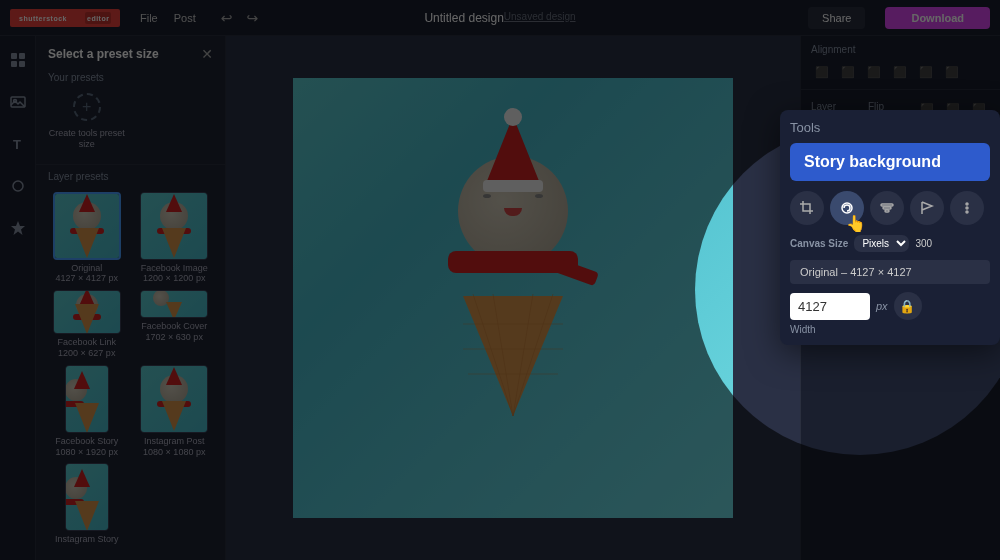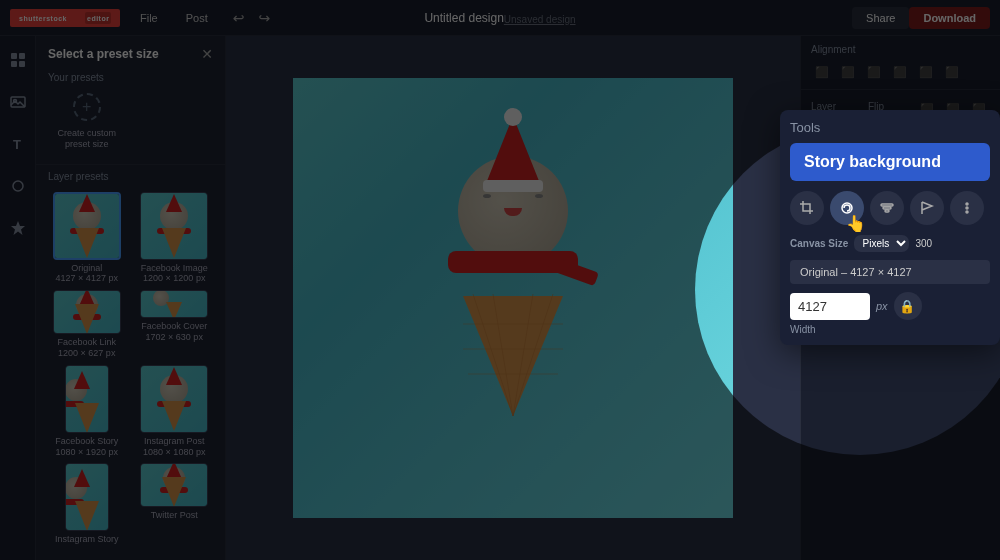--- a/index.html
+++ b/index.html
@@ -30,51 +30,51 @@
       display: flex;
       align-items: center;
       justify-content: center;
       font-size: 9px;
       font-weight: bold;
       color: white;
       letter-spacing: 0.5px;
     }
     .top-menu {
       display: flex;
-      gap: 28px;
+      gap: 16px;
       font-size: 11px;
       color: #ccc;
       margin-right: 20px;
     }
     .top-menu span { cursor: pointer; }
     .top-actions {
       display: flex;
       align-items: center;
-      gap: 0;
+      gap: 20px;
       margin-left: auto;
     }
     .undo-redo {
       display: flex;
       gap: 4px;
       margin-right: 10px;
     }
     .undo-redo button {
       background: none;
       border: none;
       color: #aaa;
       font-size: 14px;
       cursor: pointer;
       padding: 2px 5px;
     }
     .title-area {
       position: absolute;
       left: 50%;
       transform: translateX(-50%);
       display: flex;
-      align-items: flex-end;
+      align-items: flex-start;
       gap: 0;
     }
     .design-title {
       font-size: 12px;
       color: #fff;
     }
     .unsaved-tag {
       font-size: 10px;
       color: #6b7280;
       text-decoration: underline;
@@ -83,26 +83,26 @@
     .btn-share {
       background: #2a2f3e;
       border: none;
       color: #fff;
       font-size: 11px;
       padding: 5px 14px;
       border-radius: 4px;
       cursor: pointer;
     }
     .btn-download {
-      background: #7f1d1d;
+      background: #d946ef;
       border: none;
       color: #fff;
       font-size: 11px;
       font-weight: bold;
-      padding: 5px 14px;
+      padding: 5px 26px;
       border-radius: 4px;
       cursor: pointer;
     }
 
     
     #main {
       display: flex;
       height: calc(560px - 36px);
     }
 
@@ -457,21 +457,20 @@
       font-weight: bold;
     }
     .canvas-size-select {
       background: #2a3045;
       border: none;
       color: #fff;
       font-size: 10px;
       padding: 2px 4px;
       border-radius: 7px;
       cursor: pointer;
-      text-align: center;
     }
     .canvas-size-val {
       font-size: 10px;
       color: #ccc;
     }
     .original-label {
       background: #2a3045;
       border-radius: 4px;
       padding: 6px 10px;
       font-size: 11px;
@@ -636,21 +635,21 @@
 
   <div id="leftpanel">
     <div class="panel-header">
       <span class="panel-title">Select a preset size</span>
       <button class="panel-close">✕</button>
     </div>
     <div class="preset-section-label">Your presets</div>
     <div class="preset-grid">
       <div class="preset-item create-custom">
         <div class="plus-circle">+</div>
-        <span class="preset-label">Create custom preset size</span>
+        <span class="preset-label">Create tools preset size</span>
       </div>
     </div>
     <div class="editor-presets-label">Layer presets</div>
     <div class="preset-grid">
 
       <div class="preset-item">
         <div class="preset-thumb active">
           <div class="mini-bg">
               <div class="mini-scoop"></div>
               <div class="mini-hat"></div>
@@ -724,31 +723,20 @@
           <div class="mini-bg" style="height:68px; width:44px;">
               <div class="mini-scoop" style="top:14px; width:22px; height:22px; left:24%;"></div>
               <div class="mini-hat" style="top:6px; left:38%;"></div>
               <div class="mini-scarf" style="top:36px; width:28px; left:10%;"></div>
               <div class="mini-cone" style="bottom:0;"></div>
             </div>
         </div>
         <span class="preset-label">Instagram Story</span>
       </div>
 
-      <div class="preset-item">
-        <div class="preset-thumb" style="height:44px;">
-          <div class="mini-bg" style="height:44px;">
-              <div class="mini-scoop" style="top:4px; width:22px; height:22px;"></div>
-              <div class="mini-hat" style="top:-2px;"></div>
-              <div class="mini-scarf" style="top:24px; width:28px;"></div>
-              <div class="mini-cone" style="bottom:0;"></div>
-            </div>
-        </div>
-        <span class="preset-label">Twitter Post</span>
-      </div>
     </div>
   </div>
 
   <div id="canvas-area">
     <div class="canvas-bg">
 
       <div class="ice-cream-wrapper">
         <div class="hat-pom"></div>
         <div class="santa-hat"></div>
         <div class="hat-band"></div>

